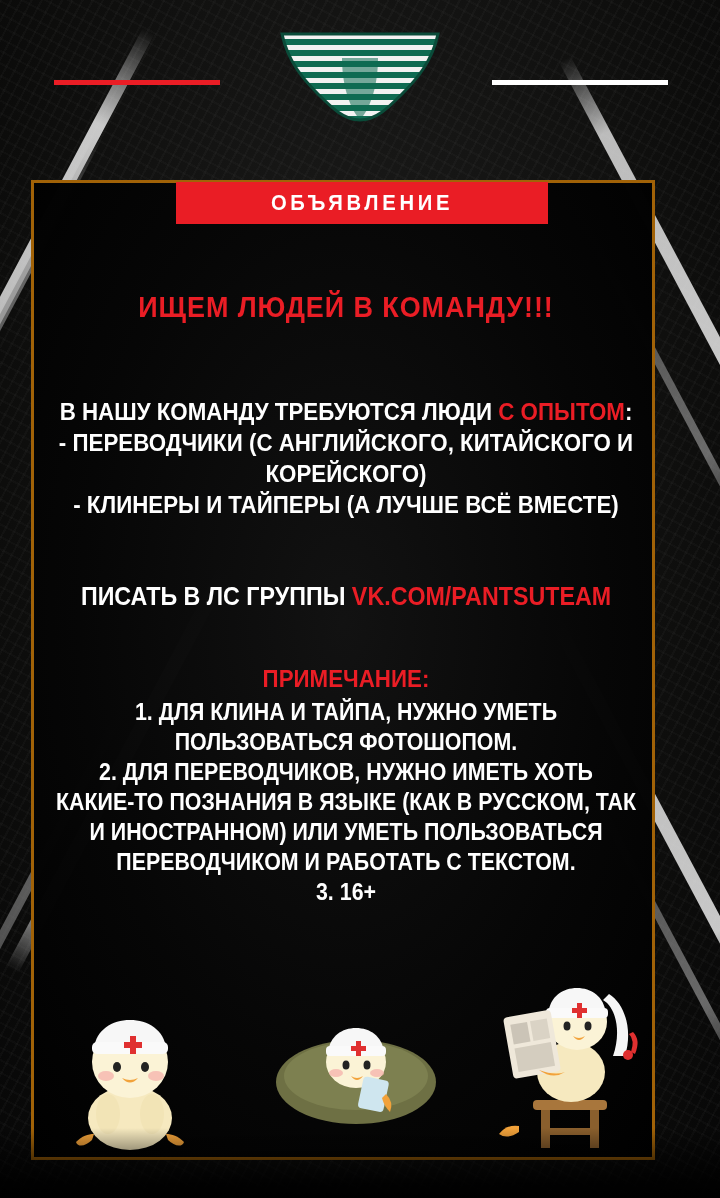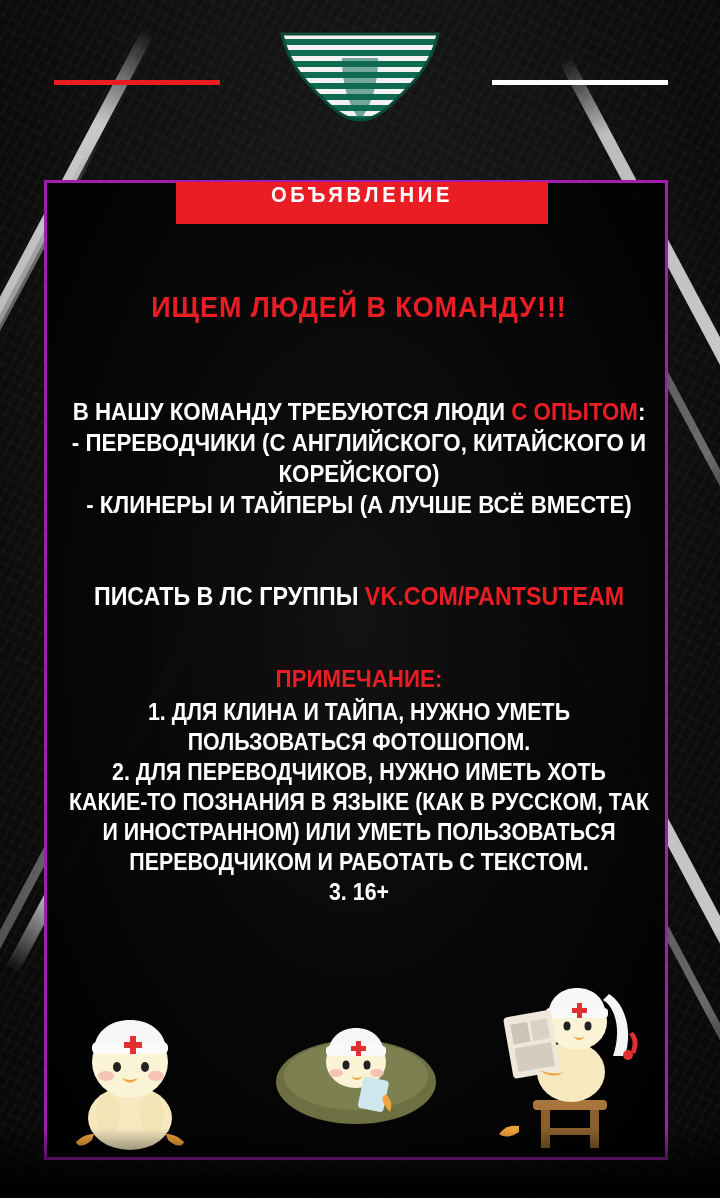--- a/index.html
+++ b/index.html
@@ -50,43 +50,44 @@
     position: absolute;
     left: 276px;
     top: 28px;
     width: 168px;
     height: 98px;
   }
 
   
   .poster {
     position: absolute;
-    left: 44px;
+    left: 31px;
     top: 180px;
     width: 624px;
     height: 980px;
-    border: 3px solid #a21caf;
+    border: 3px solid #a16207;
     background: rgba(5,5,5,0.86);
     box-sizing: border-box;
   }
   .poster-inner-dark {
     position: absolute;
     inset: 0;
     background:
       radial-gradient(ellipse at 50% 45%, rgba(20,20,20,0.85) 0%, rgba(6,6,6,0.95) 60%, rgba(0,0,0,0.97) 100%);
   }
   
   .title-ribbon {
     position: absolute;
     left: 176px;
     top: 182px;
     width: 372px;
     height: 42px;
     background: #ea1d25;
     display: flex;
+    align-items: center;
     justify-content: center;
     z-index: 6;
   }
   .title-ribbon span {
     color: #ffffff;
     font-size: 22px;
     font-weight: bold;
     letter-spacing: 4px;
     font-family: "Liberation Sans Narrow", "Liberation Sans", sans-serif;
     transform: scaleX(0.92);

